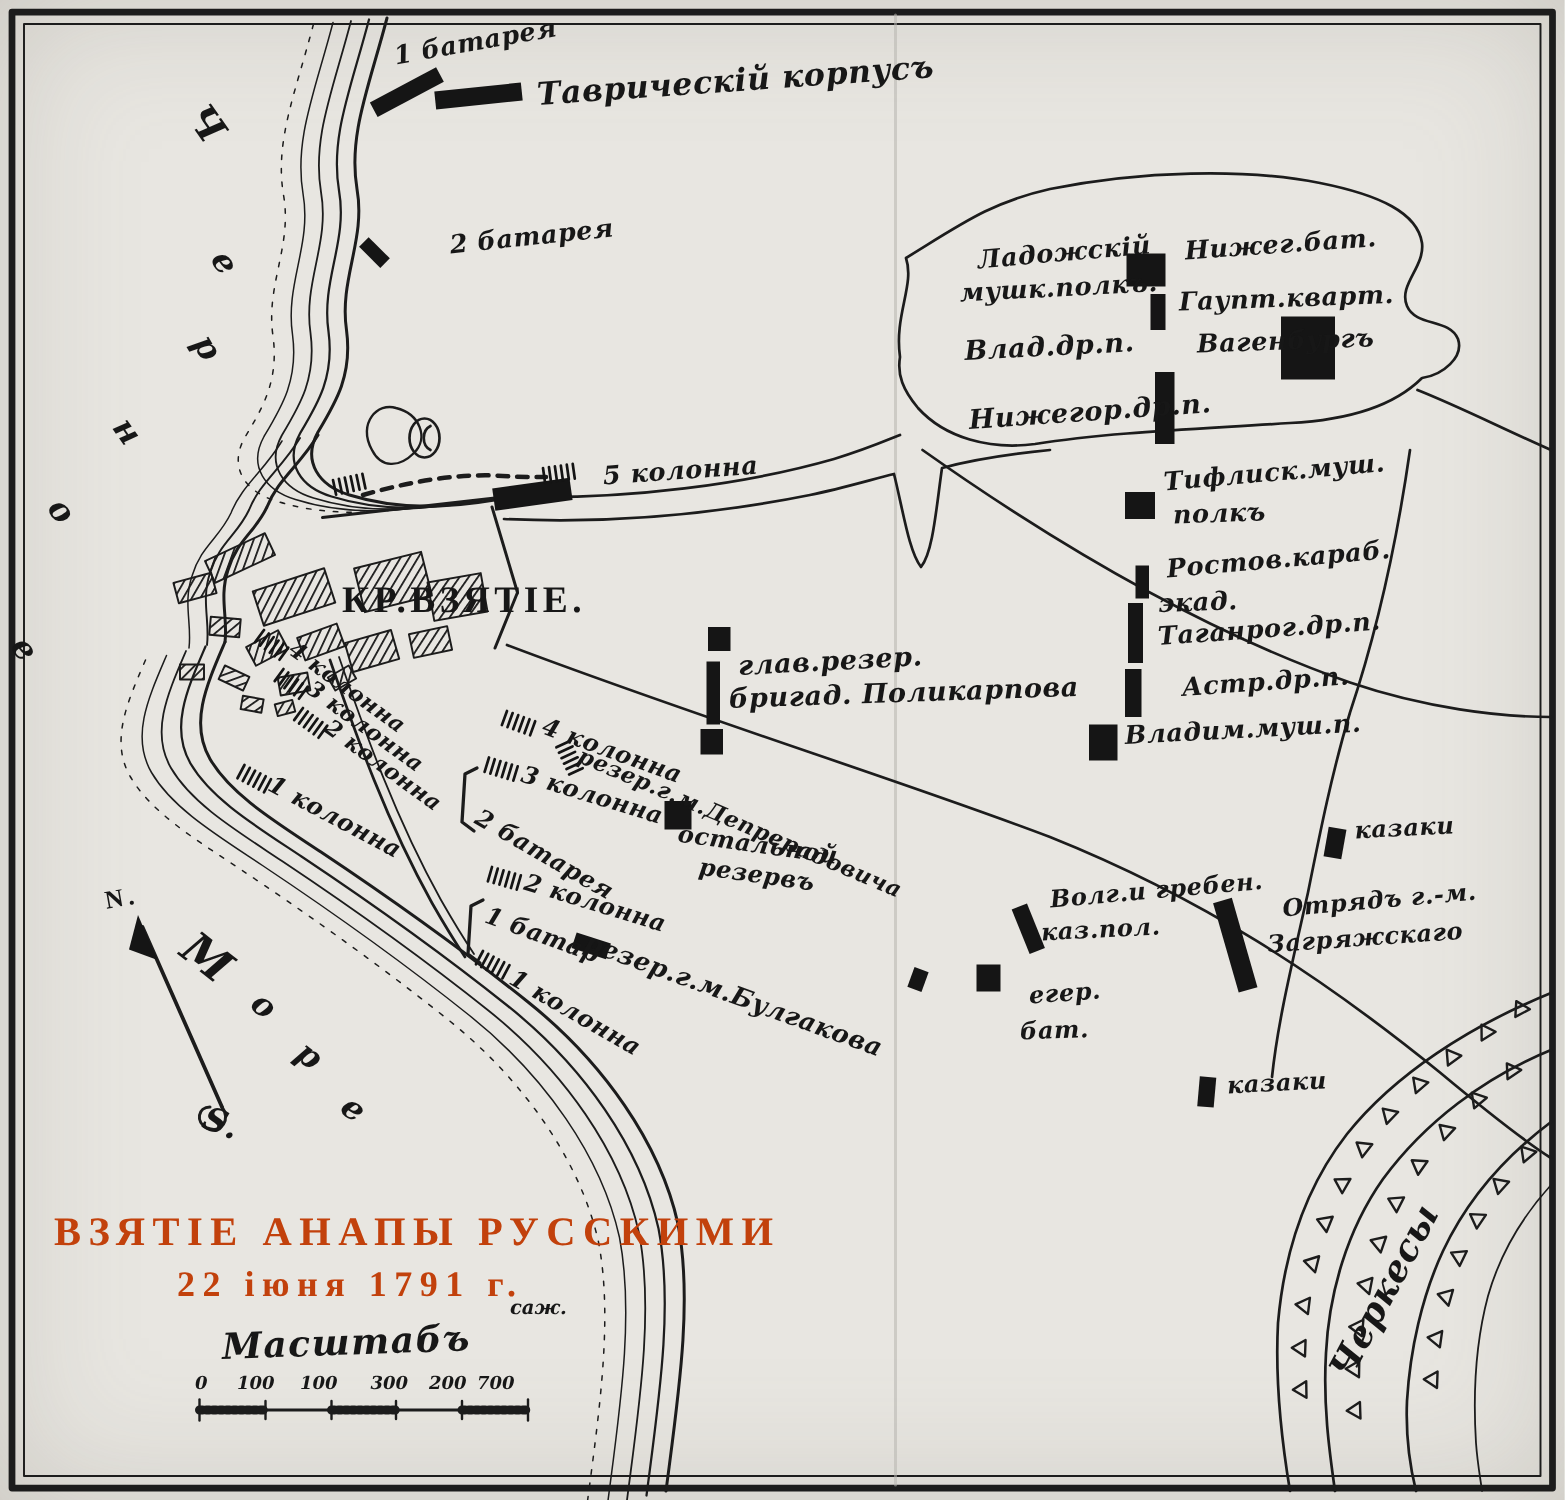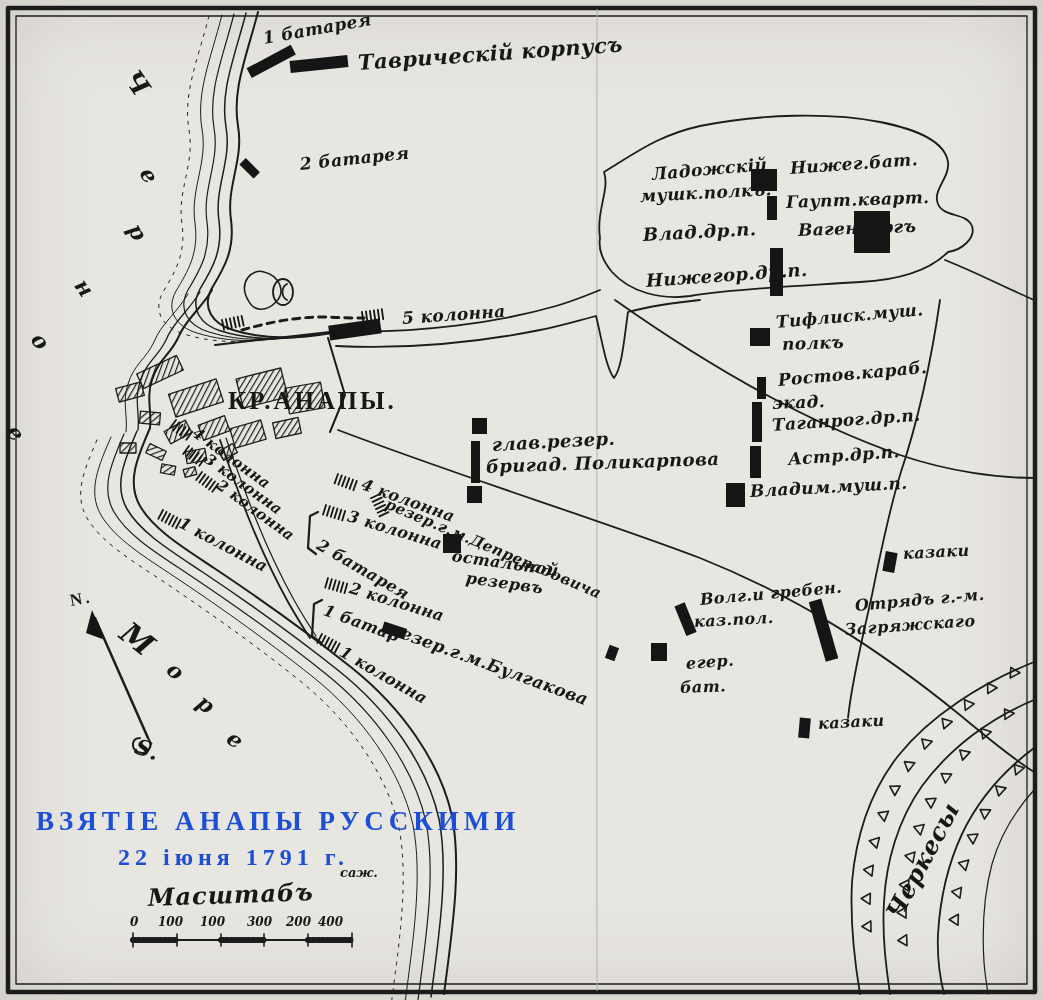--- a/index.html
+++ b/index.html
@@ -10,21 +10,21 @@
     font-family:"DejaVu Serif",serif;
   }
   svg.linework{position:absolute;left:0;top:0;}
   .lbl{
     position:absolute;white-space:nowrap;color:#171717;
     transform-origin:0 50%;line-height:1;user-select:none;
   }
   .hand{font-family:"DejaVu Serif",serif;font-style:italic;font-weight:700;letter-spacing:.4px;}
   .script{font-family:"DejaVu Serif",serif;font-style:italic;font-weight:700;letter-spacing:1px;}
   .caps{font-family:"Liberation Serif",serif;font-weight:700;letter-spacing:3px;}
-  .title{font-family:"Liberation Serif",serif;font-weight:700;letter-spacing:5px;color:#1d4ed8;}
+  .title{font-family:"Liberation Serif",serif;font-weight:700;letter-spacing:5px;color:#c2410c;}
   .num{font-family:"DejaVu Serif",serif;font-style:italic;font-weight:700;}
 </style>
 </head>
 <body>
 
 <div class="map">
 
   <svg class="linework" width="1043" height="1000" viewBox="0 0 1043 1000" stroke="#1c1c1c" fill="none" stroke-linecap="round" stroke-linejoin="round">
 
     <defs>
@@ -231,21 +231,21 @@
       <div class="lbl hand" style="left: 798px; top: 222px; font-size: 17px; transform: rotate(-2deg);">Вагенбургъ</div>
       <div class="lbl hand" style="left: 646px; top: 272px; font-size: 18px; transform: rotate(-4deg);">Нижегор.др.п.</div>
       <div class="lbl hand" style="left: 776px; top: 314px; font-size: 17px; transform: rotate(-5deg);">Тифлиск.муш.</div>
       <div class="lbl hand" style="left: 782px; top: 336px; font-size: 17px; transform: rotate(-2deg);">полкъ</div>
       <div class="lbl hand" style="left: 778px; top: 372px; font-size: 17px; transform: rotate(-5deg);">Ростов.караб.</div>
       <div class="lbl hand" style="left: 772px; top: 395px; font-size: 17px; transform: rotate(-2deg);">экад.</div>
       <div class="lbl hand" style="left: 772px; top: 417px; font-size: 17px; transform: rotate(-4deg);">Таганрог.др.п.</div>
       <div class="lbl hand" style="left: 788px; top: 451px; font-size: 17px; transform: rotate(-4deg);">Астр.др.п.</div>
       <div class="lbl hand" style="left: 750px; top: 483px; font-size: 17px; transform: rotate(-3deg);">Владим.муш.п.</div>
       <div class="lbl hand" style="left: 402px; top: 310px; font-size: 17px; transform: rotate(-4deg);">5 колонна</div>
-      <div class="lbl caps" style="left: 228px; top: 388px; font-size: 25px; transform: rotate(0deg);">КР.АНАПЫ.</div>
+      <div class="lbl caps" style="left: 228px; top: 388px; font-size: 25px; transform: rotate(0deg);">КР.ВЗЯТІЕ.</div>
       <div class="lbl hand" style="left: 194px; top: 424px; font-size: 15px; transform: rotate(36deg);">4 колонна</div>
       <div class="lbl hand" style="left: 206px; top: 450px; font-size: 15px; transform: rotate(36deg);">3 колонна</div>
       <div class="lbl hand" style="left: 218px; top: 476px; font-size: 15px; transform: rotate(36deg);">2 колонна</div>
       <div class="lbl hand" style="left: 180px; top: 514px; font-size: 16px; transform: rotate(28deg);">1 колонна</div>
       <div class="lbl hand" style="left: 492px; top: 436px; font-size: 18px; transform: rotate(-3deg);">глав.резер.</div>
       <div class="lbl hand" style="left: 486px; top: 458px; font-size: 18px; transform: rotate(-2deg);">бригад. Поликарпова</div>
       <div class="lbl hand" style="left: 362px; top: 476px; font-size: 16px; transform: rotate(20deg);">4 колонна</div>
       <div class="lbl hand" style="left: 386px; top: 496px; font-size: 15px; transform: rotate(23deg);">резер.г.м.Депрерадовича</div>
       <div class="lbl hand" style="left: 348px; top: 508px; font-size: 16px; transform: rotate(17deg);">3 колонна</div>
       <div class="lbl hand" style="left: 452px; top: 548px; font-size: 16px; transform: rotate(8deg);">остальной</div>
@@ -265,21 +265,21 @@
       <div class="lbl hand" style="left: 818px; top: 716px; font-size: 16px; transform: rotate(-3deg);">казаки</div>
       <div class="lbl hand" style="left: 893px; top: 905px; font-size: 24px; transform: rotate(-62deg);">Черкесы</div>
       <div class="lbl title" style="left: 36px; top: 808px; font-size: 27px; transform: rotate(0deg);">ВЗЯТІЕ  АНАПЫ  РУССКИМИ</div>
       <div class="lbl title" style="left: 118px; top: 845px; font-size: 24px; transform: rotate(0deg);">22 іюня  1791 г.</div>
       <div class="lbl script" style="left: 148px; top: 886px; font-size: 24px; transform: rotate(-2deg);">Масштабъ</div>
       <div class="lbl num" style="left: 130px; top: 916px; font-size: 12px; transform: rotate(0deg);">0</div>
       <div class="lbl num" style="left: 158px; top: 916px; font-size: 12px; transform: rotate(0deg);">100</div>
       <div class="lbl num" style="left: 200px; top: 916px; font-size: 12px; transform: rotate(0deg);">100</div>
       <div class="lbl num" style="left: 247px; top: 916px; font-size: 12px; transform: rotate(0deg); font-style: italic;">300</div>
       <div class="lbl num" style="left: 286px; top: 916px; font-size: 12px; transform: rotate(0deg);">200</div>
-      <div class="lbl num" style="left: 318px; top: 916px; font-size: 12px; transform: rotate(0deg);">400</div>
+      <div class="lbl num" style="left: 318px; top: 916px; font-size: 12px; transform: rotate(0deg);">700</div>
       <div class="lbl num" style="left: 340px; top: 866px; font-size: 13px; transform: rotate(0deg);">саж.</div>
       <div class="lbl caps" style="left: 70px; top: 592px; font-size: 17px; transform: rotate(-10deg);">N.</div>
       <div class="lbl script" style="left: 136px; top: 734px; font-size: 22px; transform: rotate(20deg);">S.</div>
       <div class="lbl script" style="left: 124px; top: 614px; font-size: 30px; transform: rotate(38deg);">М</div>
       <div class="lbl script" style="left: 170px; top: 655px; font-size: 22px; transform: rotate(38deg);">о</div>
       <div class="lbl script" style="left: 200px; top: 688px; font-size: 22px; transform: rotate(38deg);">р</div>
       <div class="lbl script" style="left: 230px; top: 724px; font-size: 22px; transform: rotate(38deg);">е</div>
       <div class="lbl script" style="left: 130px; top: 60px; font-size: 26px; transform: rotate(55deg);">Ч</div>
       <div class="lbl script" style="left: 146px; top: 158px; font-size: 22px; transform: rotate(60deg);">е</div>
       <div class="lbl script" style="left: 134px; top: 214px; font-size: 22px; transform: rotate(60deg);">р</div>

